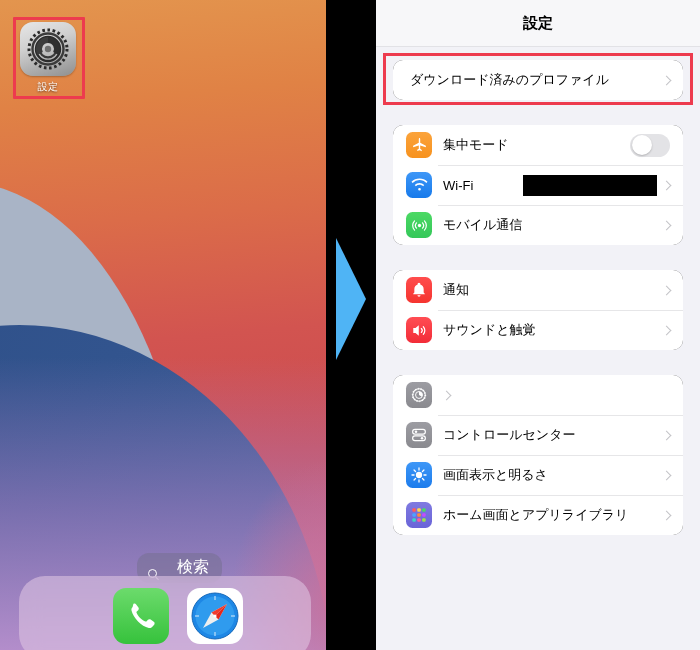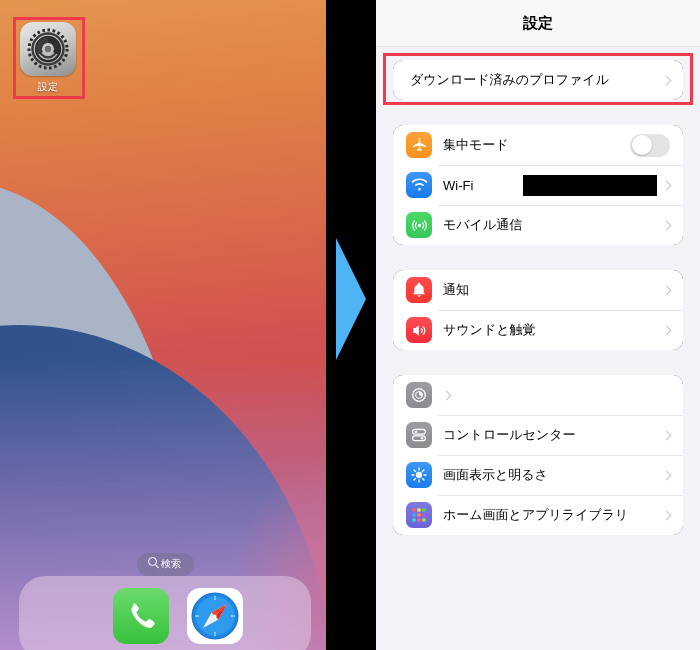--- a/index.html
+++ b/index.html
@@ -77,22 +77,22 @@
   }
 
   
   .search-pill {
     position: absolute;
     left: 137px; top: 553px;
     padding: 4px 13px 5px 11px;
     border-radius: 12px;
     background: rgba(116,110,140,.48);
     color: #fff;
-    font-size: 10px;
-    display: flex; align-items: flex-start; gap: 4px;
+    font-size: 16px;
+    display: flex; align-items: flex-end; gap: 20px;
     backdrop-filter: blur(3px);
   }
   .mag {
     width: 7px; height: 7px; border: 1.4px solid #fff; border-radius: 50%;
     position: relative; display: inline-block;
   }
   .mag::after {
     content:""; position:absolute; right:-3px; bottom:-2px;
     width:4px; height:1.4px; background:#fff; transform: rotate(45deg);
   }

